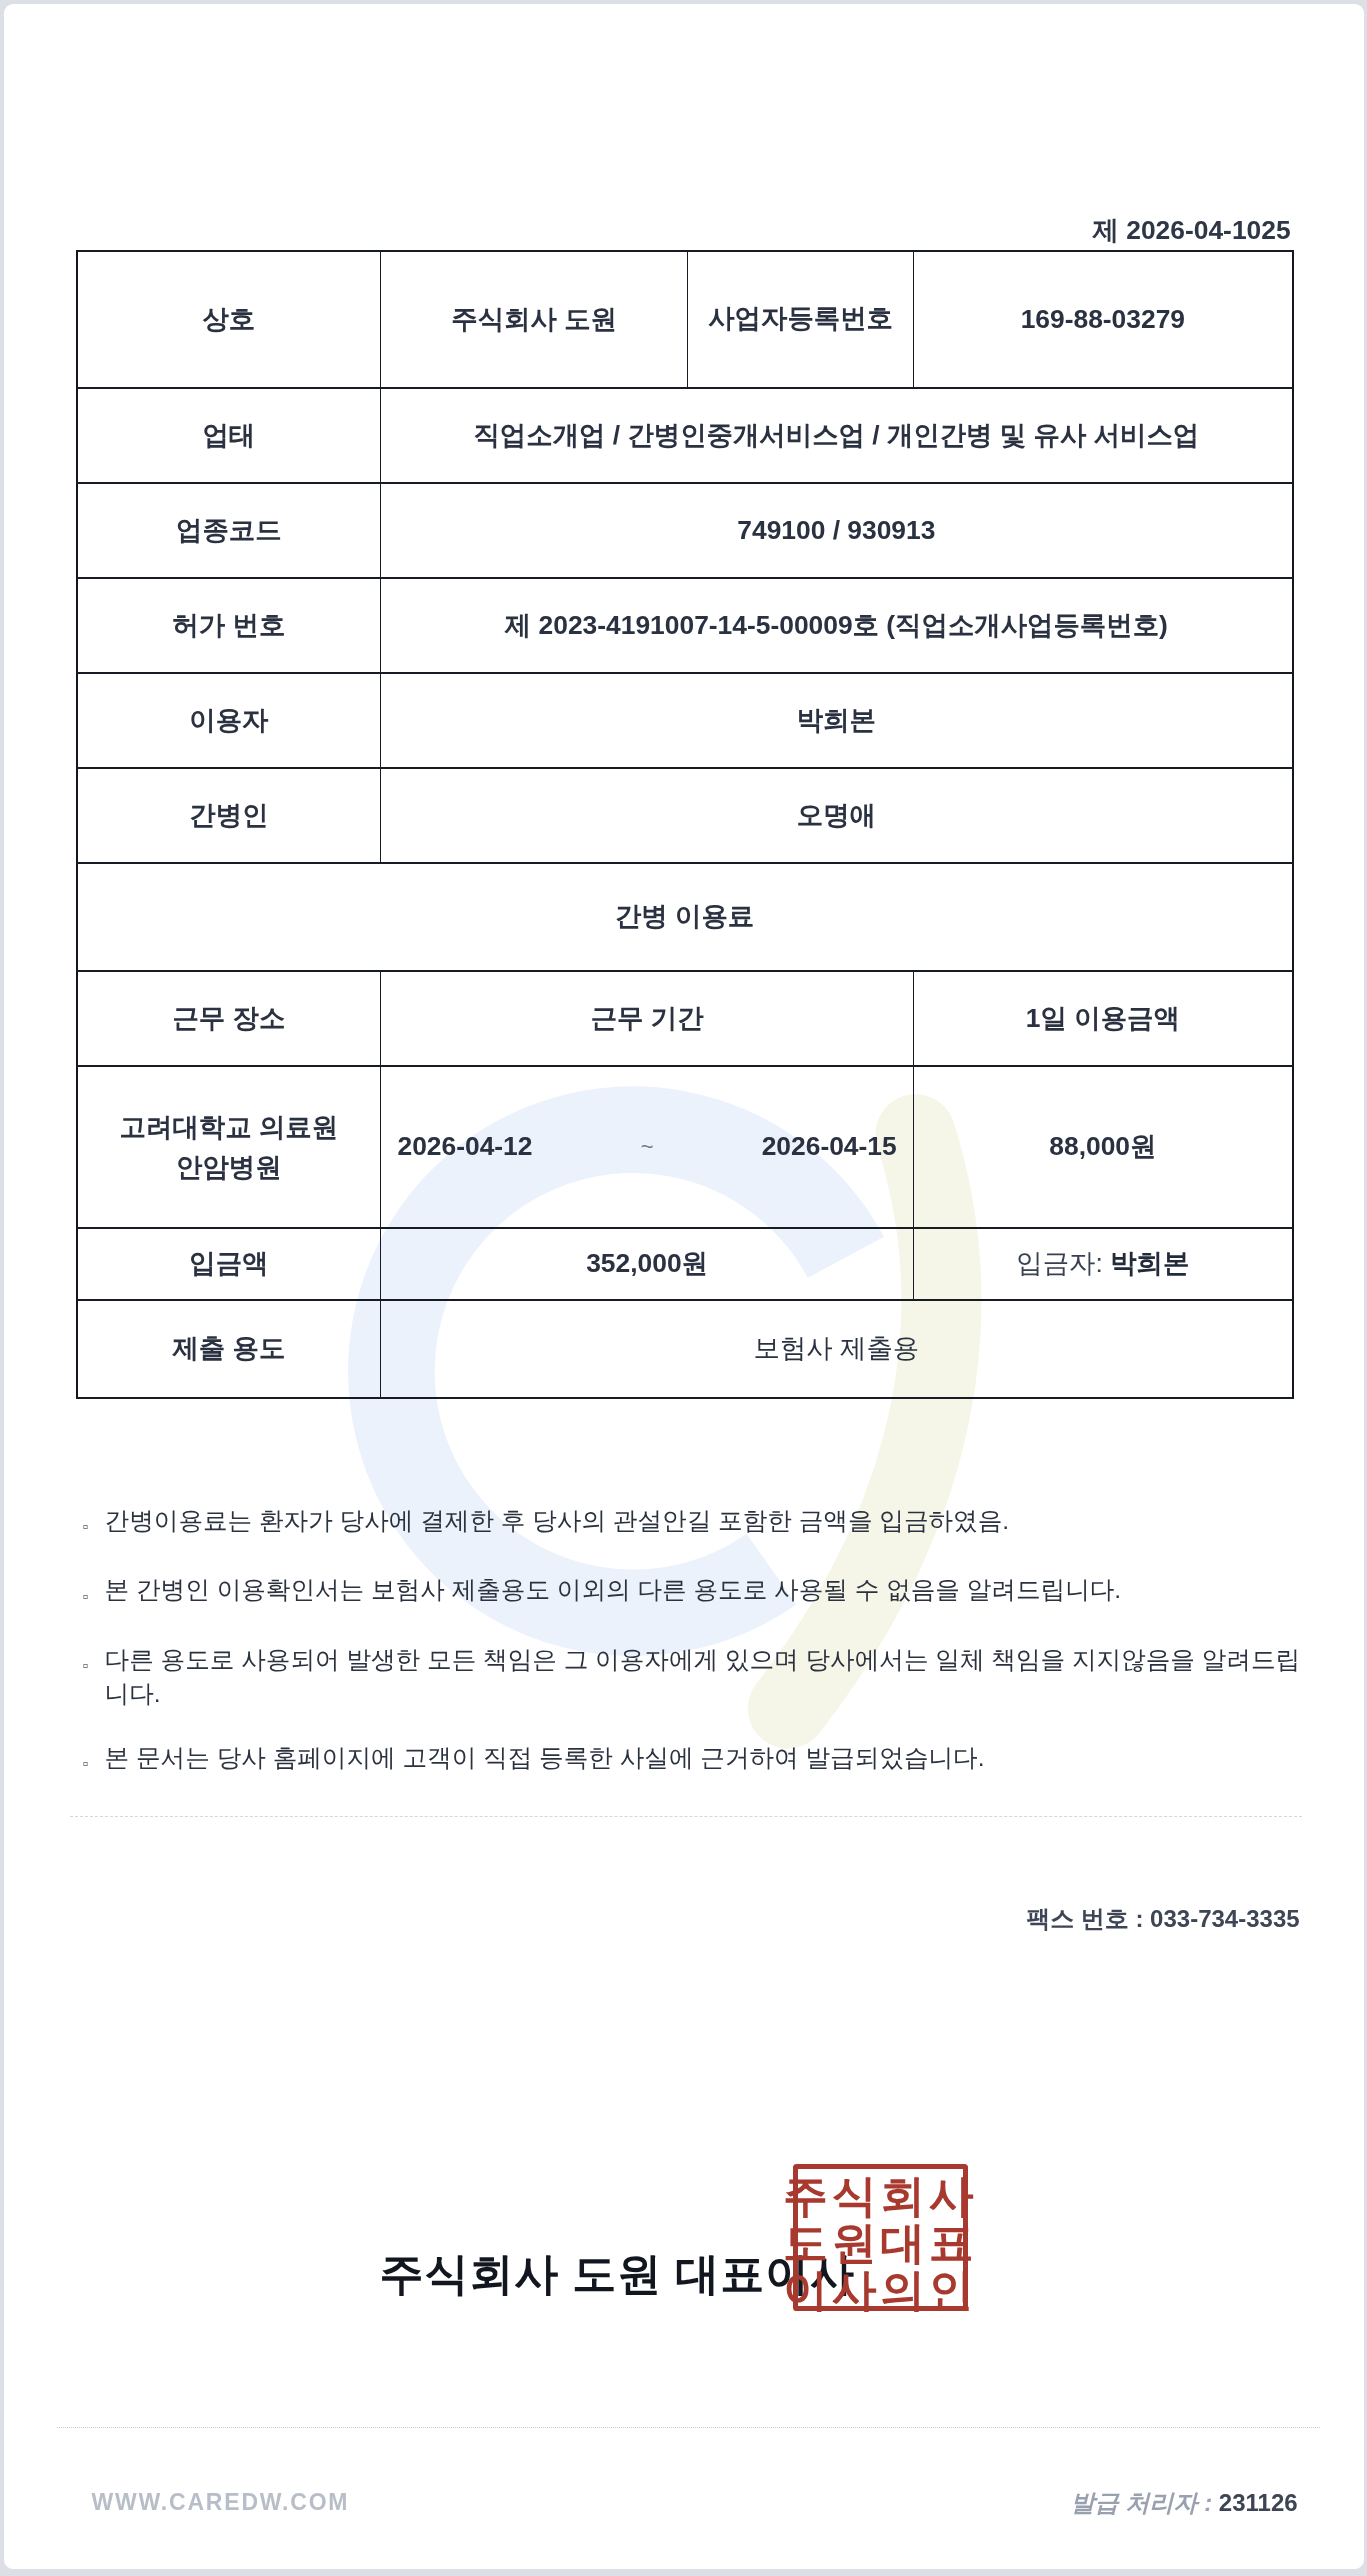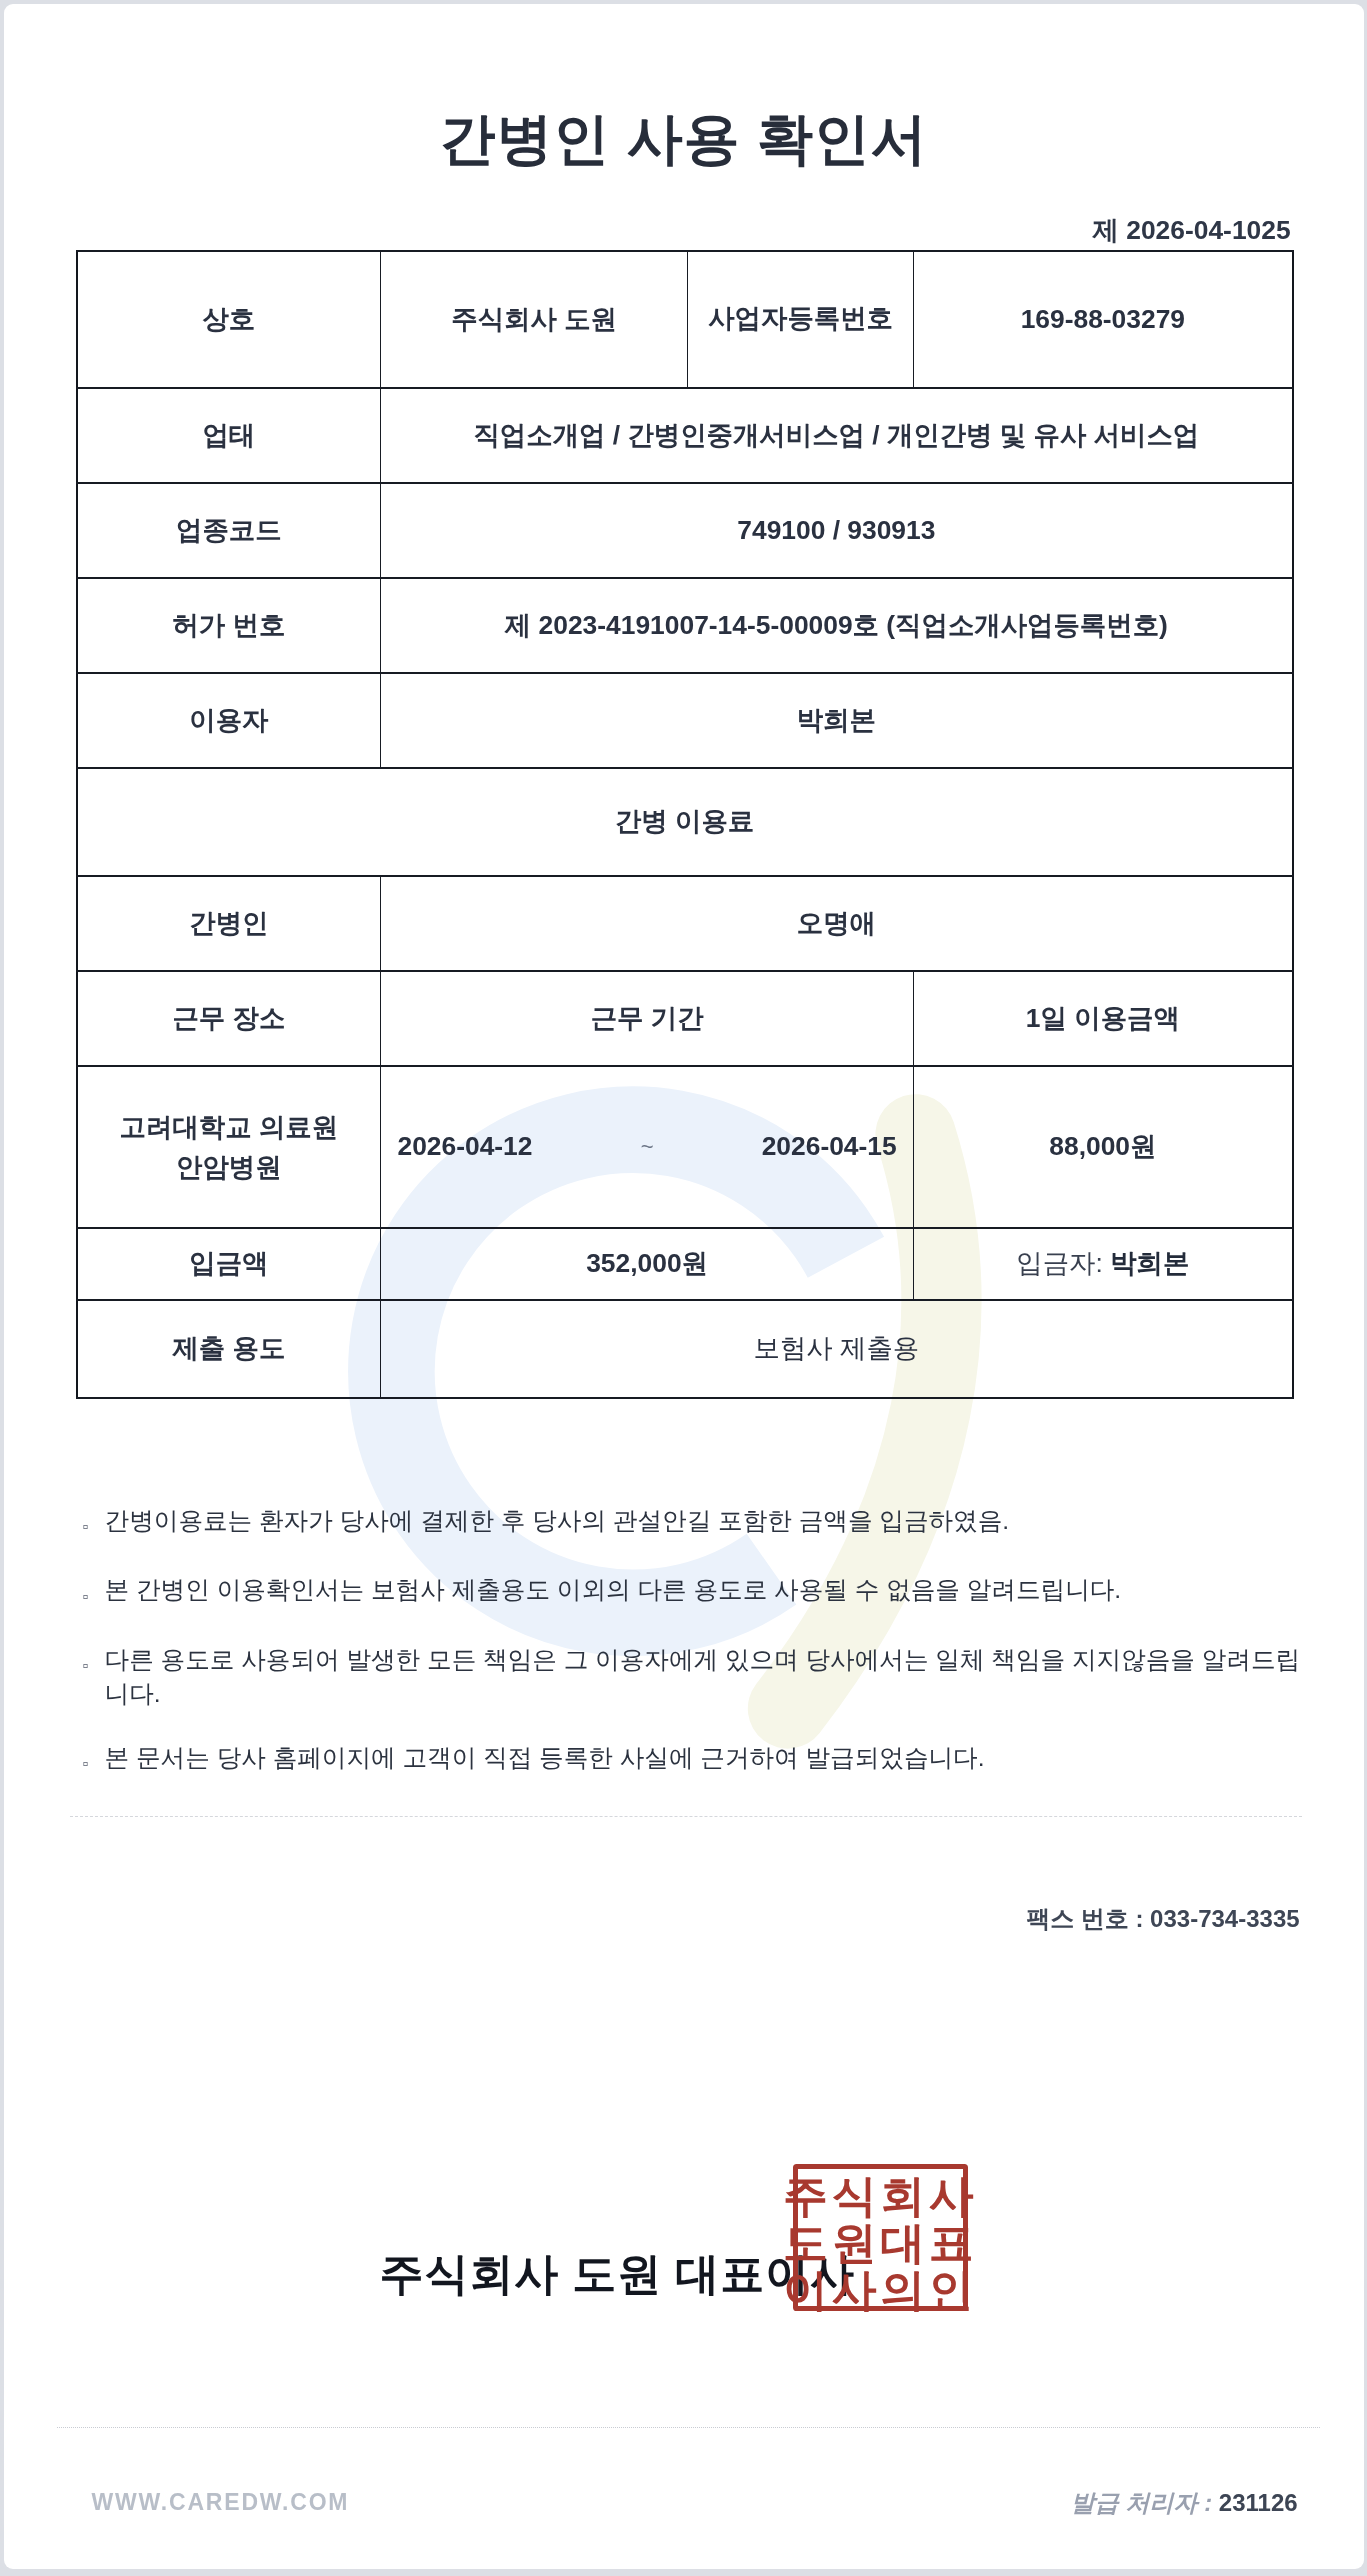--- a/index.html
+++ b/index.html
@@ -80,21 +80,20 @@
 </head>
 <body>
 
 <div class="card">
 
   <svg class="watermark" width="1360" height="2565" viewBox="0 0 1492 2814" xmlns="http://www.w3.org/2000/svg">
     <path d="M 1000 1240 C 1060 1430, 1030 1650, 860 1870" stroke="#f6f6e8" stroke-width="88" fill="none" stroke-linecap="round"></path>
     <circle cx="690" cy="1500" r="265" fill="none" stroke="#ebf2fb" stroke-width="95" stroke-dasharray="1280 400" transform="rotate(55 690 1500)"></circle>
   </svg>
 
-  <div class="doc-title">간병인 사용 확인서</div>
   <div class="doc-number">제 2026-04-1025</div>
 
   <table class="main">
     <colgroup>
       <col style="width:304px">
         <col style="width:307px">
         <col style="width:226px">
         <col style="width:379px">
     </colgroup>
     <tbody>
@@ -113,26 +112,26 @@
       <td colspan="3">749100 / 930913</td>
     </tr>
     <tr style="height:95px">
       <td class="lbl">허가 번호</td>
       <td colspan="3">제 2023-4191007-14-5-00009호 (직업소개사업등록번호)</td>
     </tr>
     <tr style="height:95px">
       <td class="lbl">이용자</td>
       <td colspan="3">박희본</td>
     </tr>
+    <tr style="height:95px">
+      <td class="lbl">간병인</td>
+      <td colspan="3">오명애</td>
+    </tr>
     <tr style="height:108px">
       <td colspan="4" class="section">간병 이용료</td>
-    </tr>
-    <tr style="height:95px">
-      <td class="lbl">간병인</td>
-      <td colspan="3">오명애</td>
     </tr>
     <tr style="height:95px">
       <td class="lbl">근무 장소</td>
       <td colspan="2" class="lbl">근무 기간</td>
       <td class="lbl">1일 이용금액</td>
     </tr>
     <tr style="height:162px">
       <td class="place-cell">
         <div>고려대학교 의료원</div>
         <div>안암병원</div>

